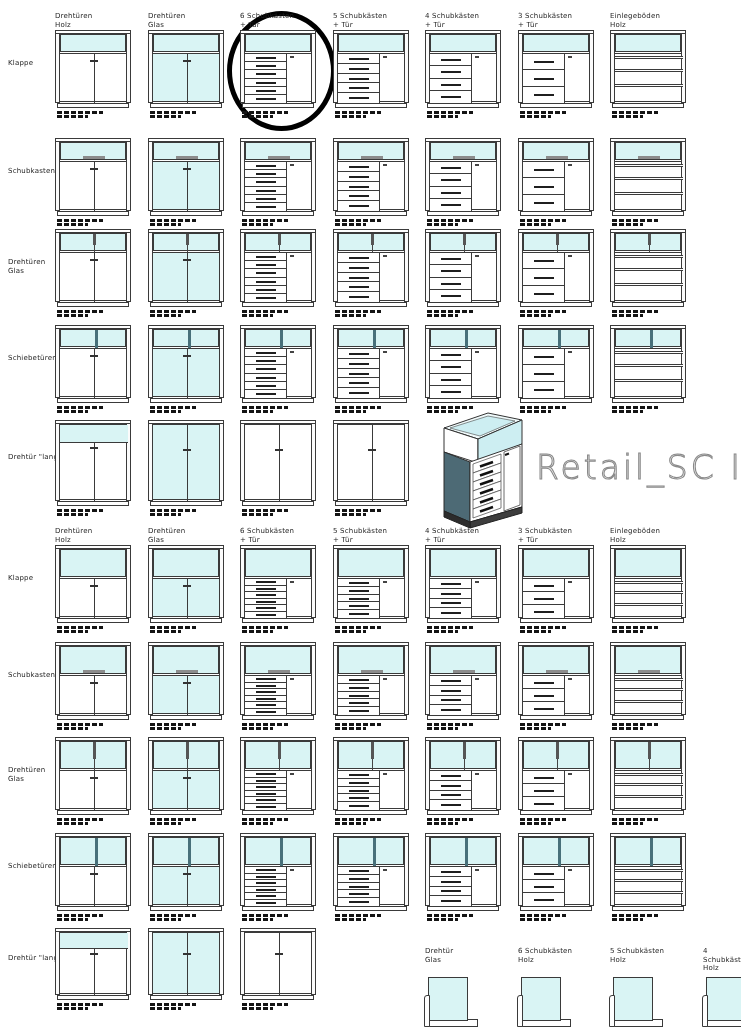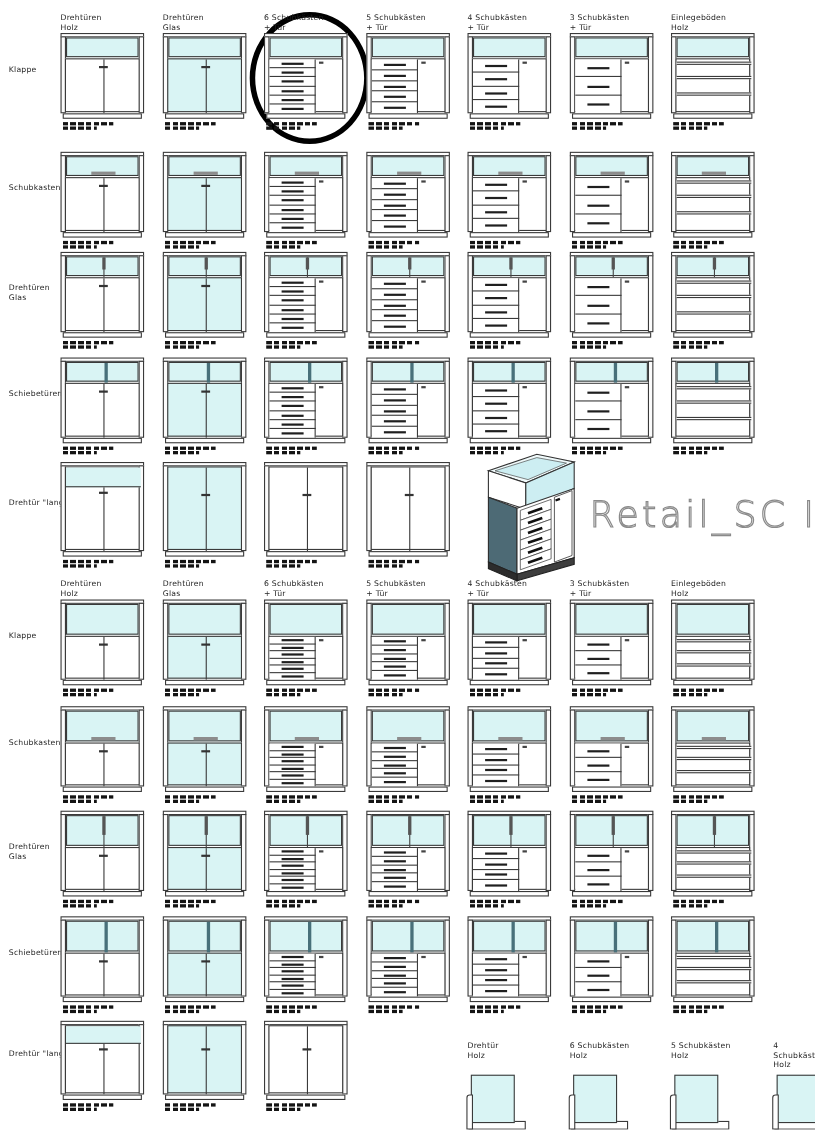--- a/index.html
+++ b/index.html
@@ -1301,21 +1301,21 @@
       <div class="part outl" style="left: 71px; top: 3px; width: 5px; height: 64px; background: rgb(251, 251, 251);"></div>
       <div class="part outl" style="left: 4px; top: 4px; width: 68px; height: 62px; background: rgb(255, 255, 255);">
         <div class="part" style="left: 33.5px; top: 0px; width: 1px; height: 62px; background: rgb(58, 58, 58);"></div>
         <div class="part" style="left: 30px; top: 20px; width: 8px; height: 2px; background: rgb(51, 51, 51);"></div>
       </div>
       <div class="part outl" style="left: 2px; top: 67px; width: 72px; height: 5px; background: rgb(255, 255, 255);"></div>
       <div class="capbar" style="left: 2px; top: 75px; width: 46px;"></div>
       <div class="capbar" style="left: 2px; top: 79px; width: 31px;"></div>
     </div>
     <div class="txt" style="left: 425px; top: 947px;">Drehtür
-Holz</div>
+Glas</div>
     <div class="part outl" style="left: 426px; top: 1019px; width: 52px; height: 8px; background: rgb(255, 255, 255);"></div>
     <div class="part outl" style="left: 428px; top: 977px; width: 40px; height: 44px; background: rgb(217, 244, 244);"></div>
     <div class="part outl" style="left: 424px; top: 995px; width: 6px; height: 32px; background: rgb(255, 255, 255); border-radius: 3px 0px 0px;"></div>
     <div class="txt" style="left: 518px; top: 947px;">6 Schubkästen
 Holz</div>
     <div class="part outl" style="left: 519px; top: 1019px; width: 52px; height: 8px; background: rgb(255, 255, 255);"></div>
     <div class="part outl" style="left: 521px; top: 977px; width: 40px; height: 44px; background: rgb(217, 244, 244);"></div>
     <div class="part outl" style="left: 517px; top: 995px; width: 6px; height: 32px; background: rgb(255, 255, 255); border-radius: 3px 0px 0px;"></div>
     <div class="txt" style="left: 610px; top: 947px;">5 Schubkästen
 Holz</div>

